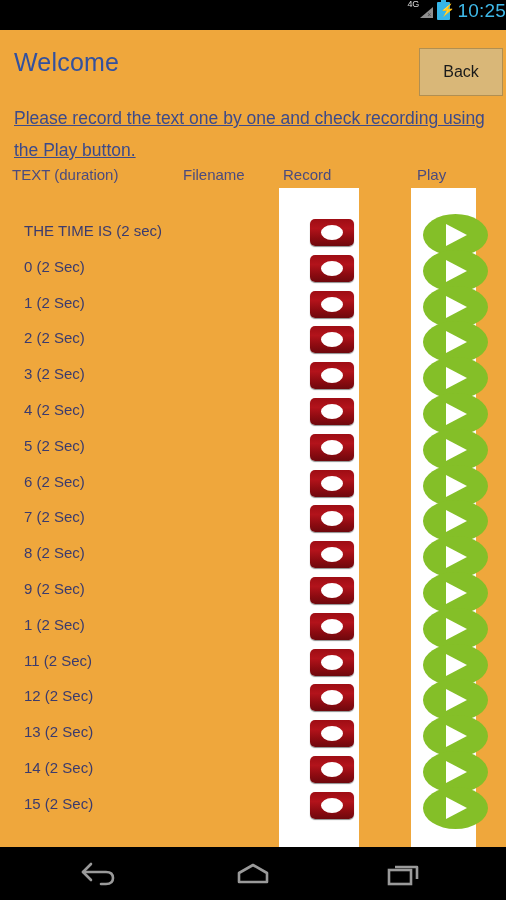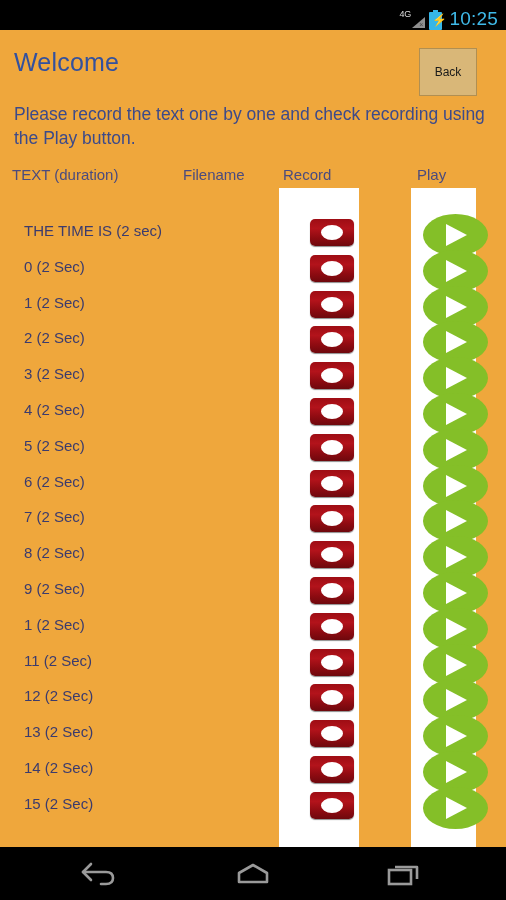--- a/index.html
+++ b/index.html
@@ -22,23 +22,22 @@
     overflow: hidden;
   }
 
   
   #statusbar {
     position: absolute;
     left: 0; top: 0;
     width: 506px; height: 30px;
     background: #000000;
     display: flex;
-    align-items: flex-end;
+    align-items: flex-start;
     justify-content: flex-end;
-    padding-right: 8px;
     box-sizing: border-box;
   }
   .sb-signal {
     position: relative;
     width: 26px; height: 20px;
     margin-right: 4px;
   }
   .sb-signal .netlabel {
     position: absolute;
     left: 0; top: 0;
@@ -113,38 +112,39 @@
   #page-title {
     position: absolute;
     left: 14px; top: 18px;
     font-size: 25px;
     color: #33519e;
     letter-spacing: 0.2px;
   }
   #back-button {
     position: absolute;
     left: 419px; top: 18px;
-    width: 58px; height: 48px;
+    width: 84px; height: 48px;
     background: #d9b778;
     border: 1px solid #b08f52;
     color: #1a1a1a;
-    font-size: 12px;
+    font-size: 16px;
     display: flex;
     align-items: center;
     justify-content: center;
     box-sizing: border-box;
     cursor: pointer;
   }
   #instructions {
     position: absolute;
     left: 14px; top: 72px;
     width: 482px;
     font-size: 17.5px;
-    line-height: 24px;
+    line-height: 32px;
     color: #3c4a8a;
+    text-decoration: underline;
   }
 
   
   #col-headers {
     position: absolute;
     left: 0; top: 136px;
     width: 418px; height: 22px;
     font-size: 15px;
     color: #4b4b7e;
   }

